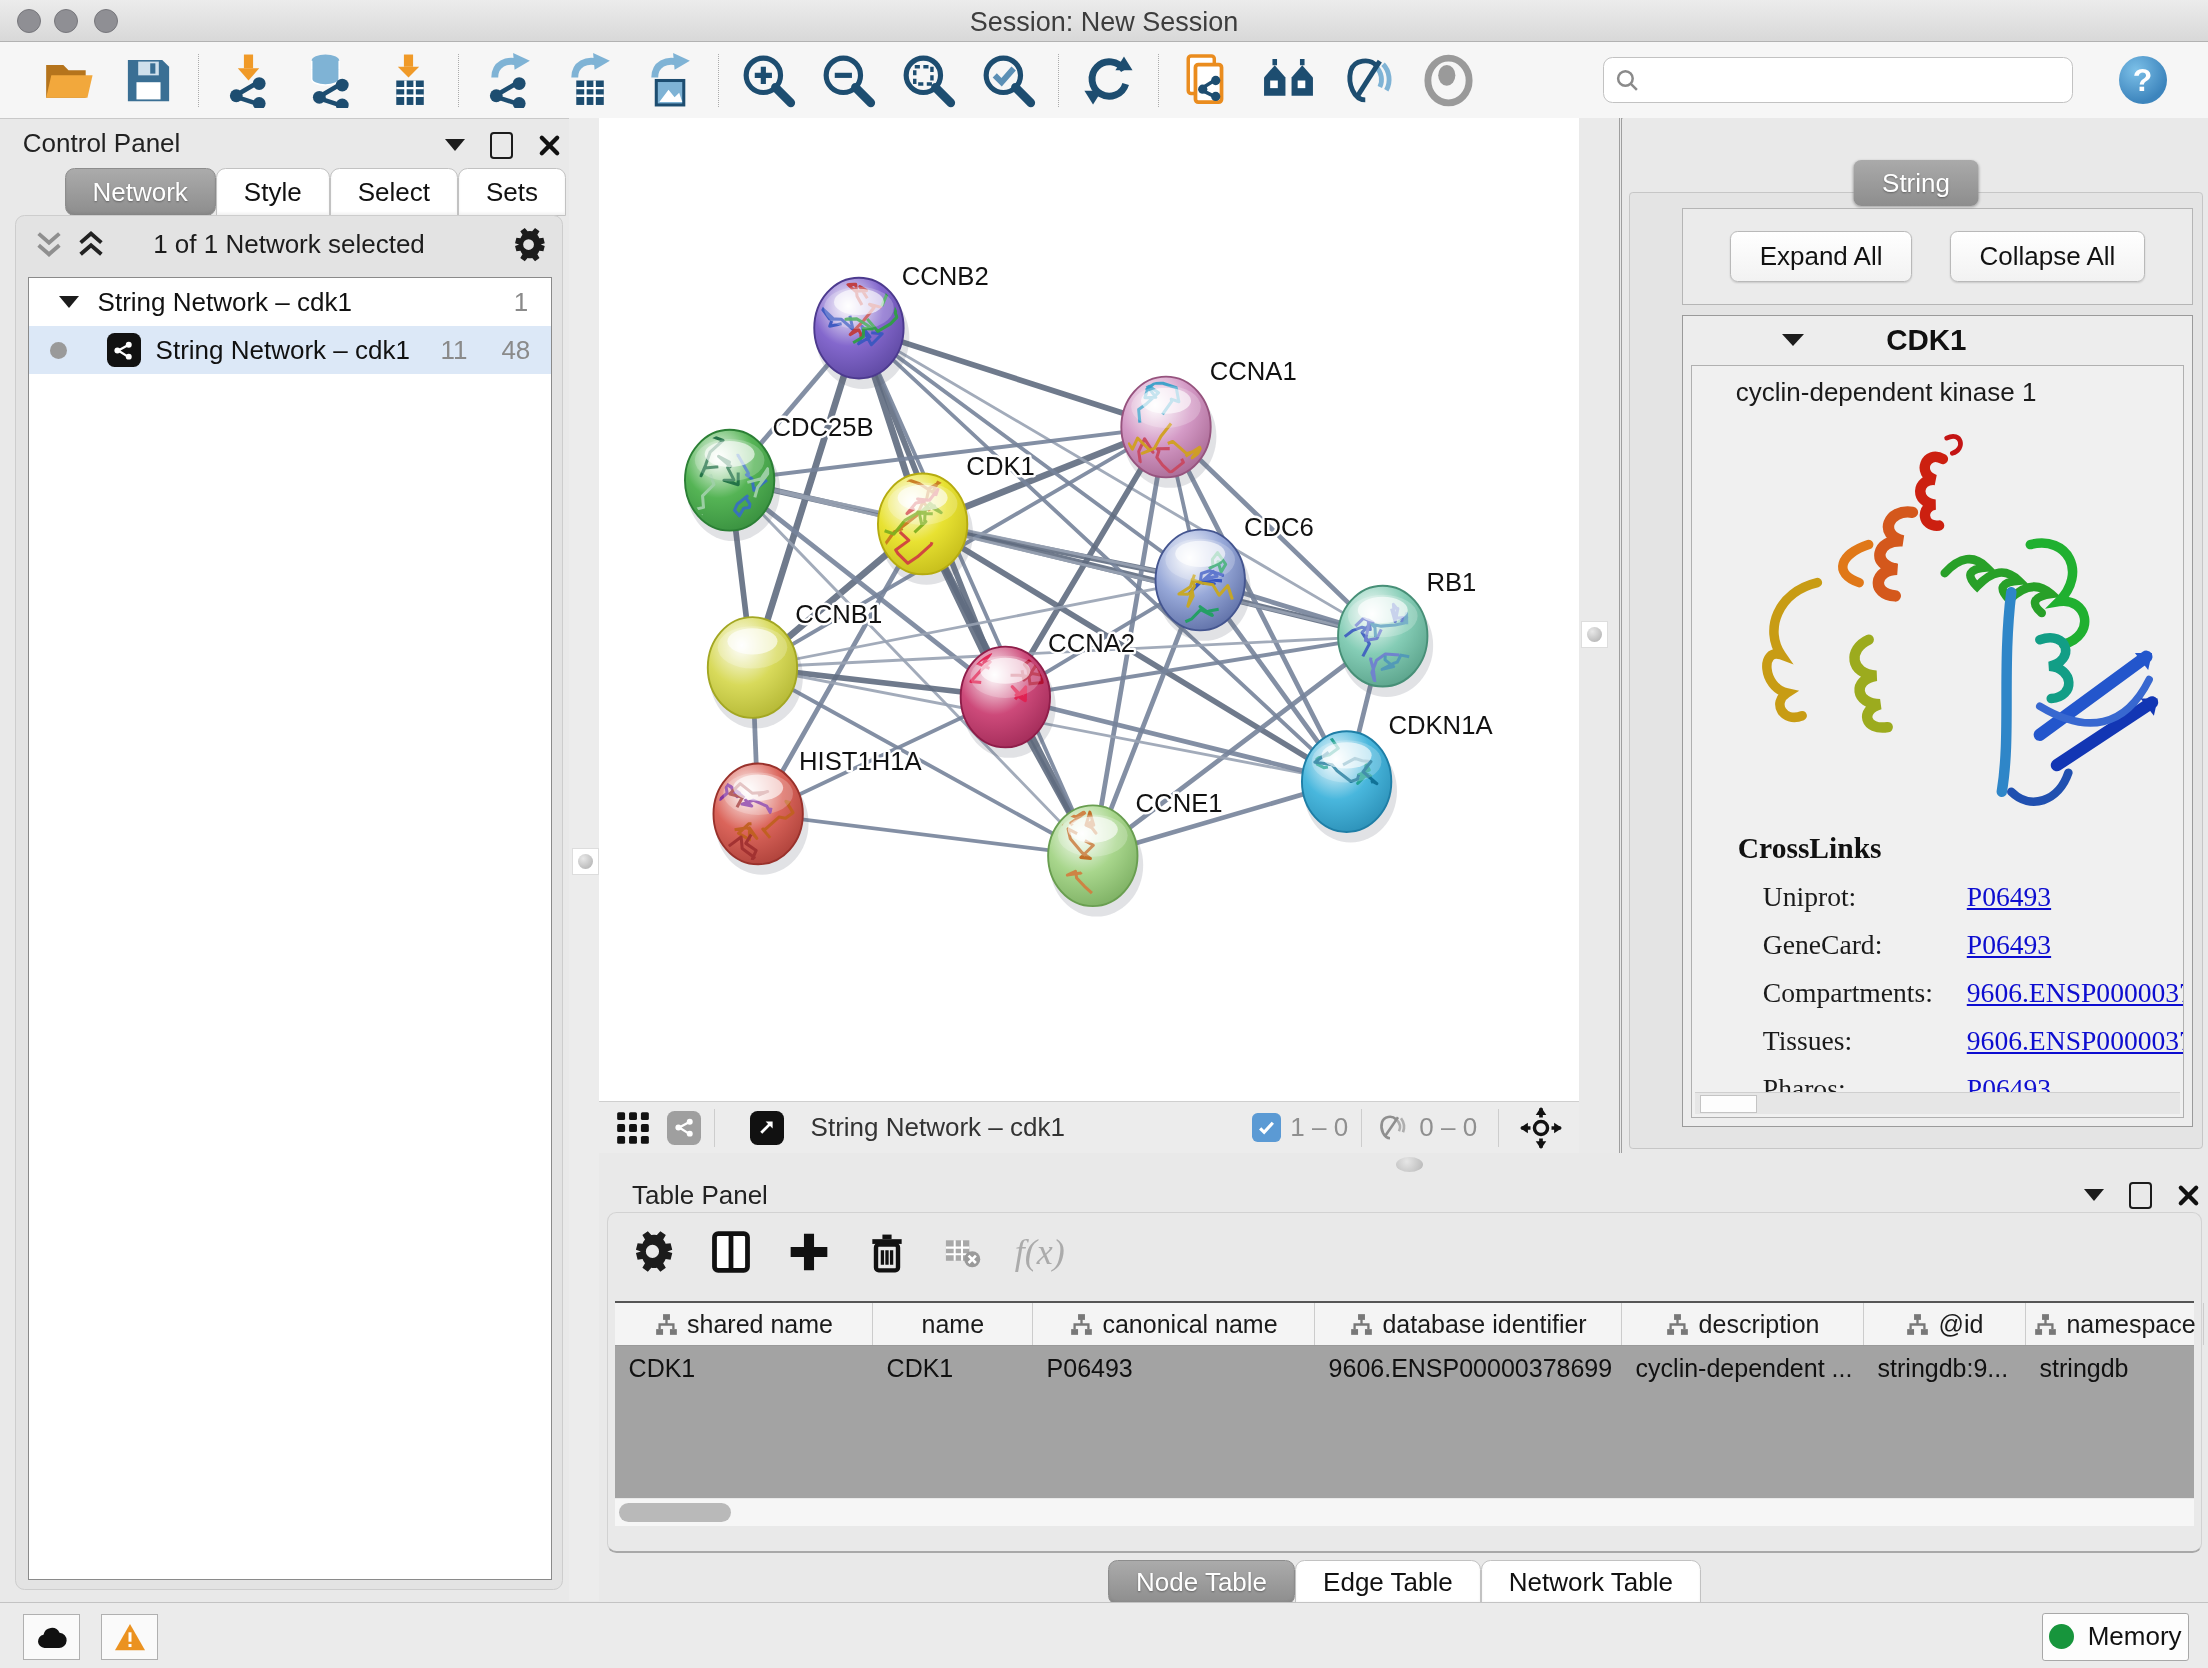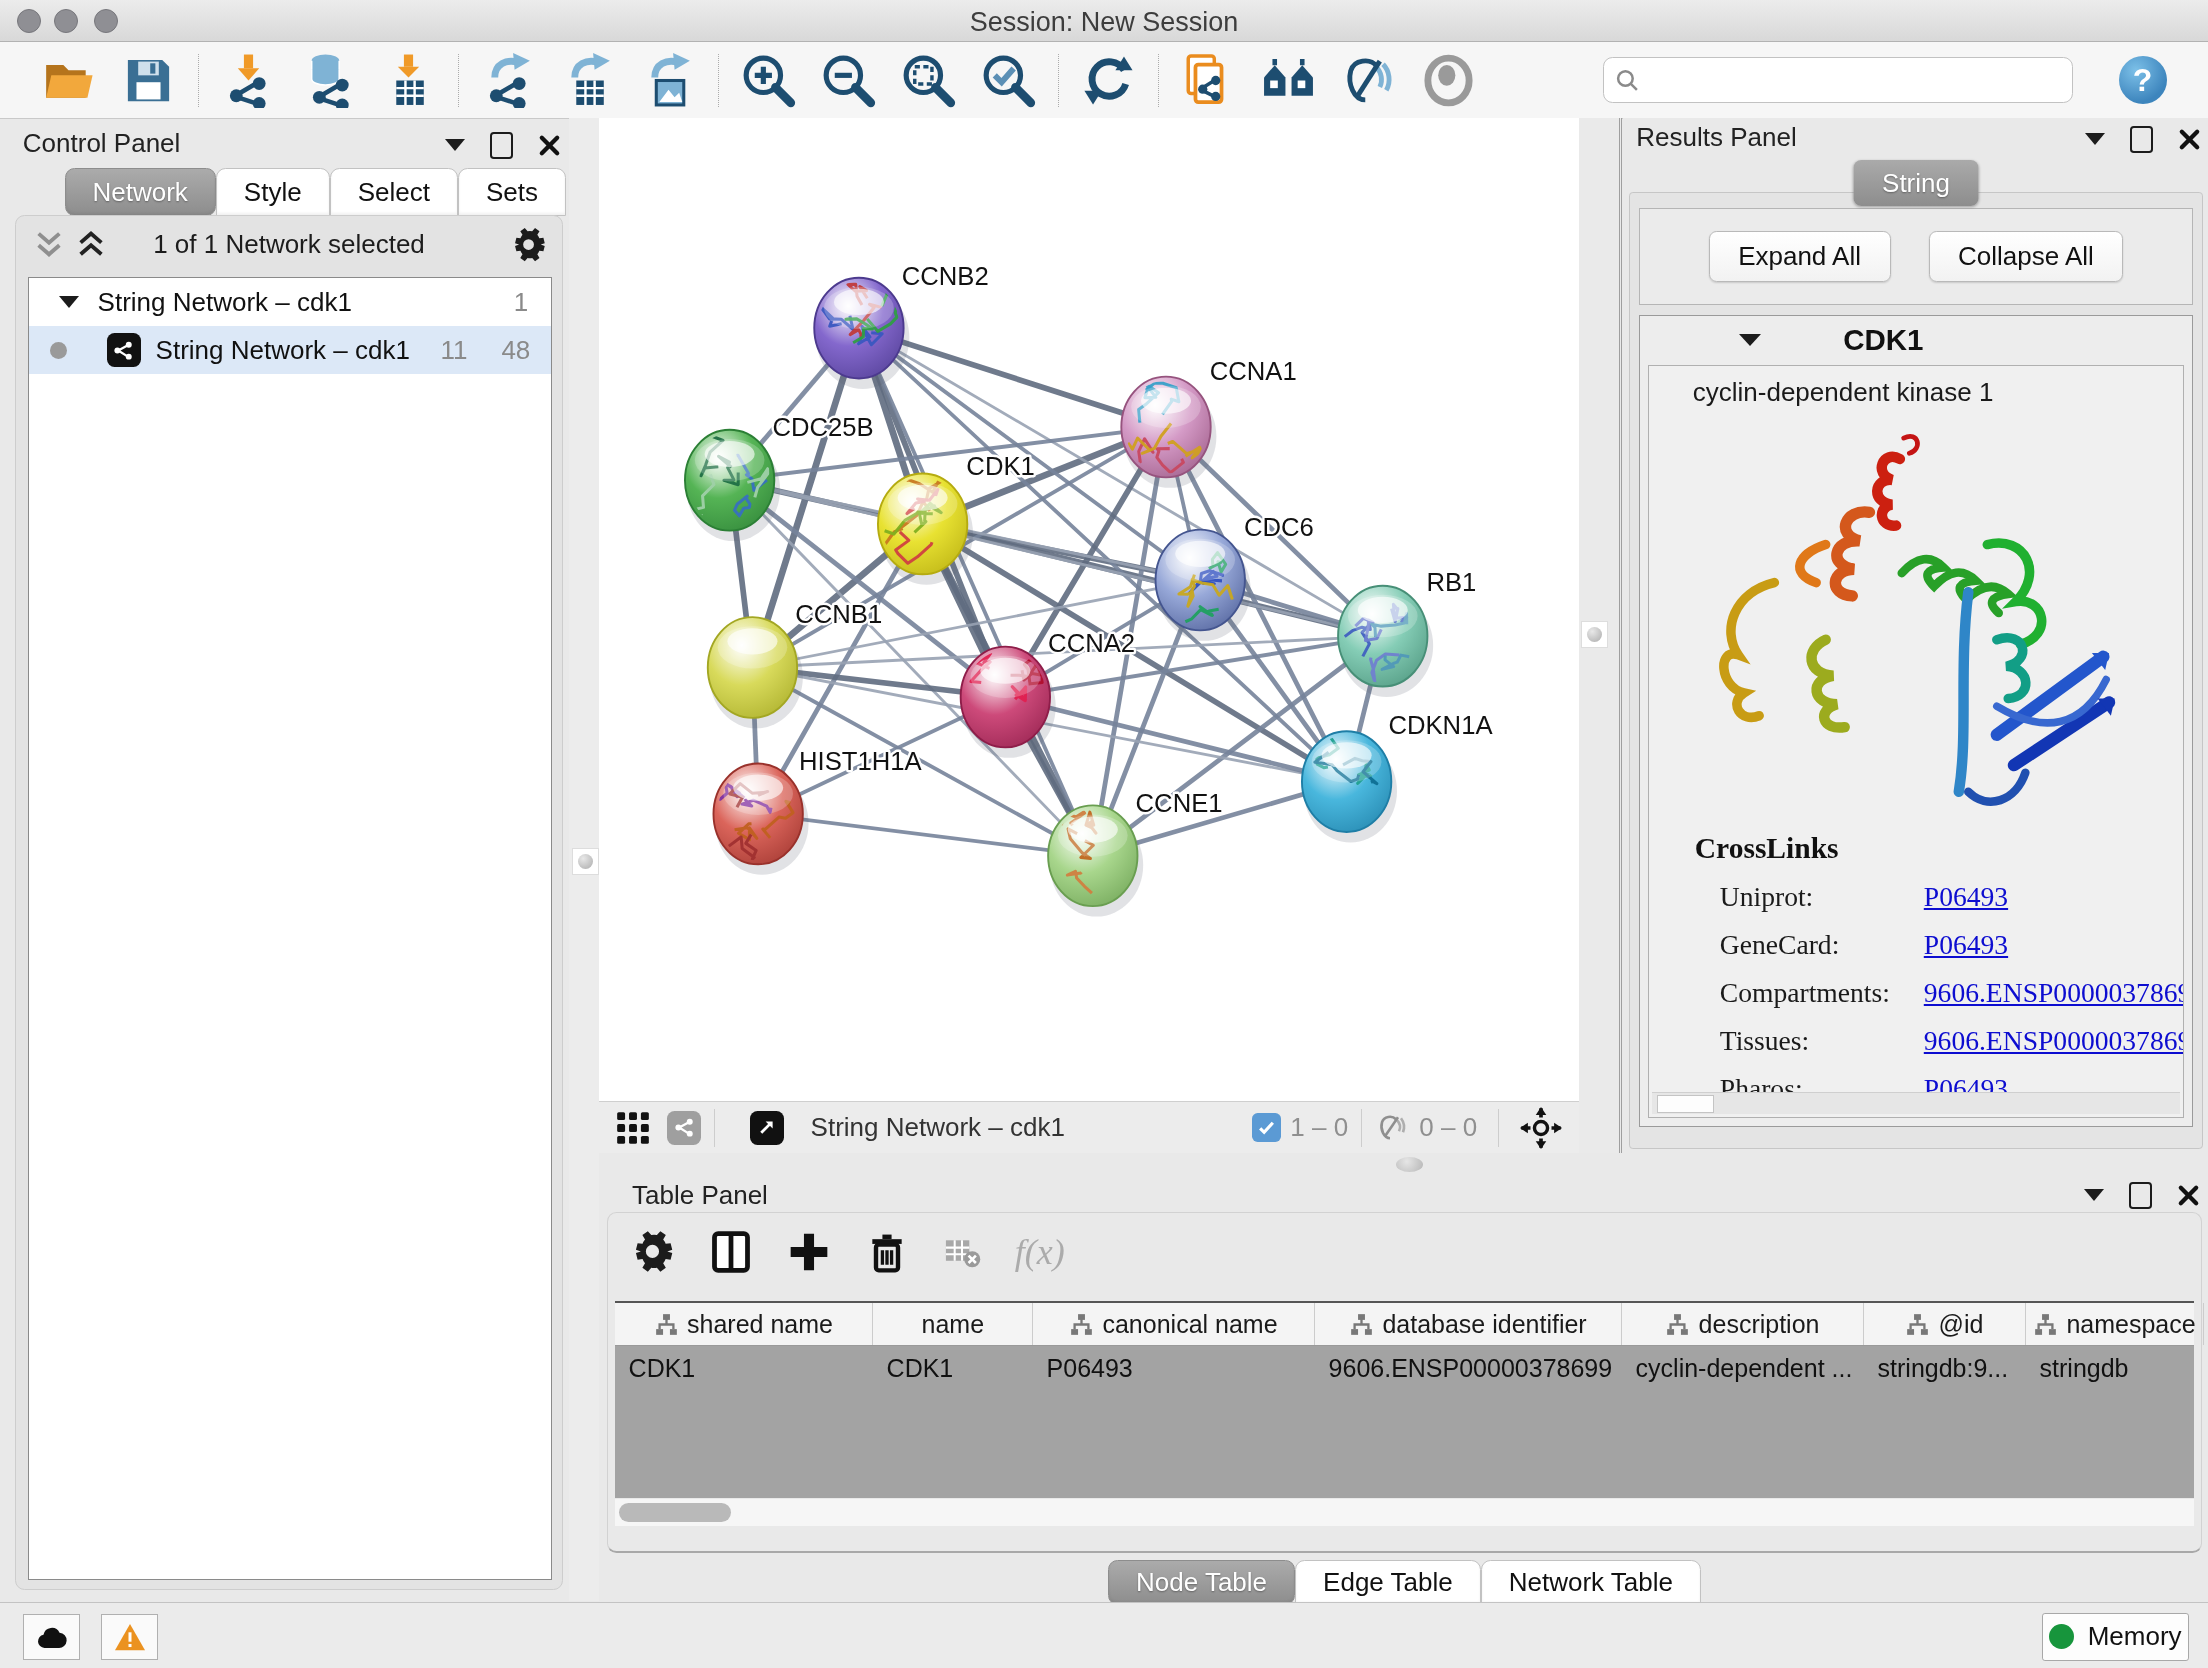--- a/index.html
+++ b/index.html
@@ -71,21 +71,21 @@
   .grip i{width:15px;height:15px;border-radius:50%;background:radial-gradient(circle at 35% 30%,#e8e8e8,#ababab);}
   #split-h{position:absolute;left:599px;top:1153px;width:1609px;height:23px;background:#e9e9e9;}
   #split-h .oval{position:absolute;left:797px;top:3.8px;width:27px;height:15px;border-radius:50%;
     background:radial-gradient(circle at 40% 30%,#e6e6e6,#b5b5b5);}
   
   #results-panel{position:absolute;left:1623px;top:118px;width:586px;height:1035px;background:#e9e9e9;}
   #rp-tab{position:absolute;left:50%;transform:translateX(-50%);top:42px;z-index:2;
     background:linear-gradient(#aaaaaa,#8d8d8d);color:#fff;font-size:26px;padding:7.6px 28.5px;
     border-radius:7.6px;text-shadow:0 1px 1.9px rgba(0,0,0,.35);box-shadow:0 1px 2.9px rgba(0,0,0,.3);}
   #rp-outer{position:absolute;left:5.7px;right:5.7px;top:74px;bottom:3.8px;background:#e4e4e4;
-    border:1px solid #c6c6c6;border-radius:3.8px;}
+    border:1px solid #c6c6c6;border-radius:3.8px;padding-left:43px;}
   #rp-bar{margin:15px 9.5px 0 9.5px;height:95px;background:#ebebeb;border:1px solid #b5b5b5;
     display:flex;align-items:center;justify-content:center;gap:38px;}
   .rp-btn{background:linear-gradient(#ffffff,#f2f2f2);border:1px solid #b9b9b9;border-radius:7.6px;
     font-size:26px;color:#111;padding:8.6px 28.5px;box-shadow:0 1px 1.9px rgba(0,0,0,.15);}
   #rp-card{margin:9.5px 9.5px 0 9.5px;border:1.9px solid #9a9a9a;background:#ededed;height:810px;position:relative;}
   #rp-card-head{height:49px;display:flex;align-items:center;}
   #rp-card-head .tri-down{margin-left:99px;border-left-width:11.4px;border-right-width:11.4px;}
   #rp-gene{margin-left:82px;font-size:29.5px;font-weight:bold;color:#111;}
   #rp-card-body{position:absolute;left:7.6px;right:7.6px;top:49px;bottom:7.6px;background:#f0f0f0;
     border:1px solid #b0b0b0;overflow:hidden;}
@@ -711,30 +711,20 @@
       </svg>
   </div>
 
   <div id="split-right">
     <div class="grip" style="left:1.9px;top:503px">
         <i></i>
       </div>
   </div>
 
   <div id="results-panel">
-    <div id="rp-head">
-      <span class="panel-title head-title">Results Panel</span>
-      <span class="head-icos">
-        <span class="ph-ico tri-down"></span>
-        <span class="ph-ico float-sq"></span>
-        <svg width="23" height="23" viewBox="0 0 24 24">
-            <path d="M4 4L20 20M20 4L4 20" stroke="#111" stroke-width="4.5" stroke-linecap="round"></path>
-          </svg>
-      </span>
-    </div>
     <div id="rp-tab">String</div>
     <div id="rp-outer">
       <div id="rp-bar">
         <button class="rp-btn">Expand All</button>
         <button class="rp-btn">Collapse All</button>
       </div>
       <div id="rp-card">
         <div id="rp-card-head">
           <span class="tri-down"></span>
           <span id="rp-gene">CDK1</span>

